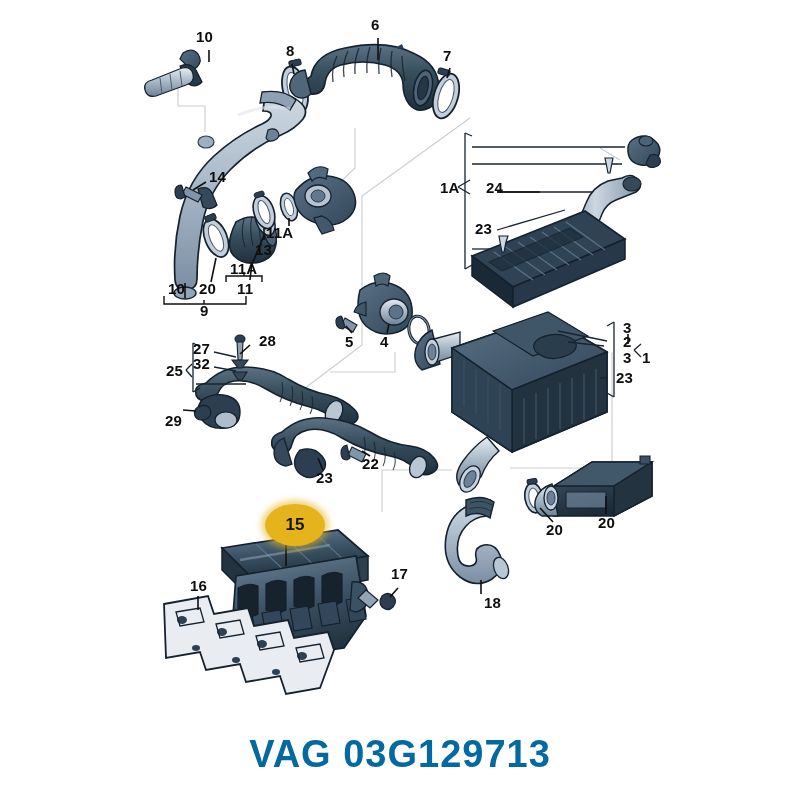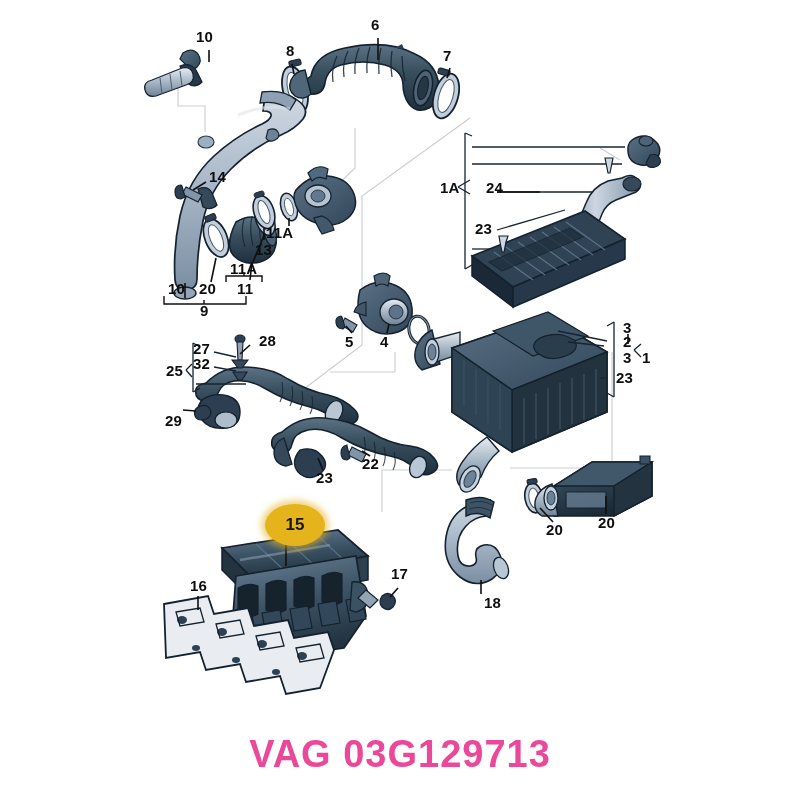--- a/index.html
+++ b/index.html
@@ -53,21 +53,21 @@
   #watermark {
     position: absolute;
     left: 0;
     right: 0;
     bottom: 24px;
     text-align: center;
     font-family: "Liberation Sans", sans-serif;
     font-weight: bold;
     font-size: 38px;
     letter-spacing: 1px;
-    color: #ec4899;
+    color: #0369a1;
     user-select: none;
   }
 </style>
 </head>
 <body>
 
 <div id="page">
 
   <svg id="diagram-svg" viewBox="0 0 800 800">
     <defs>

